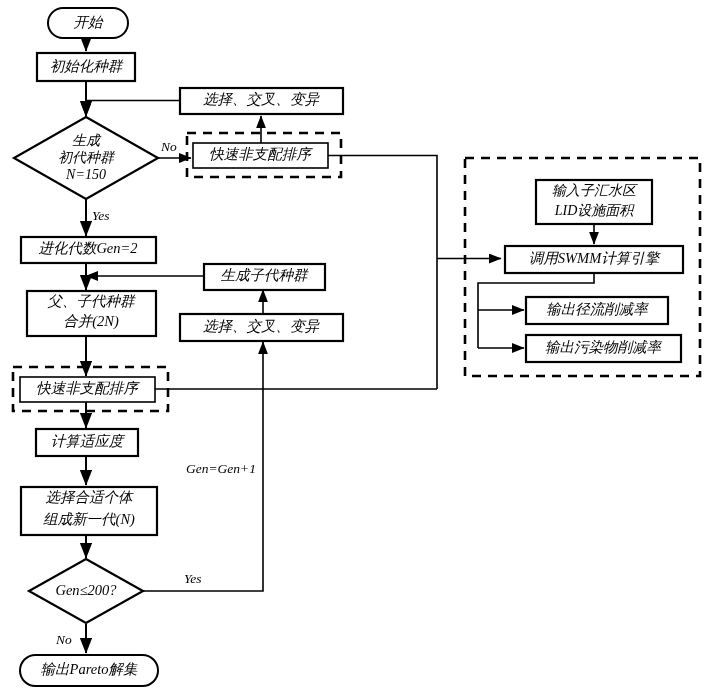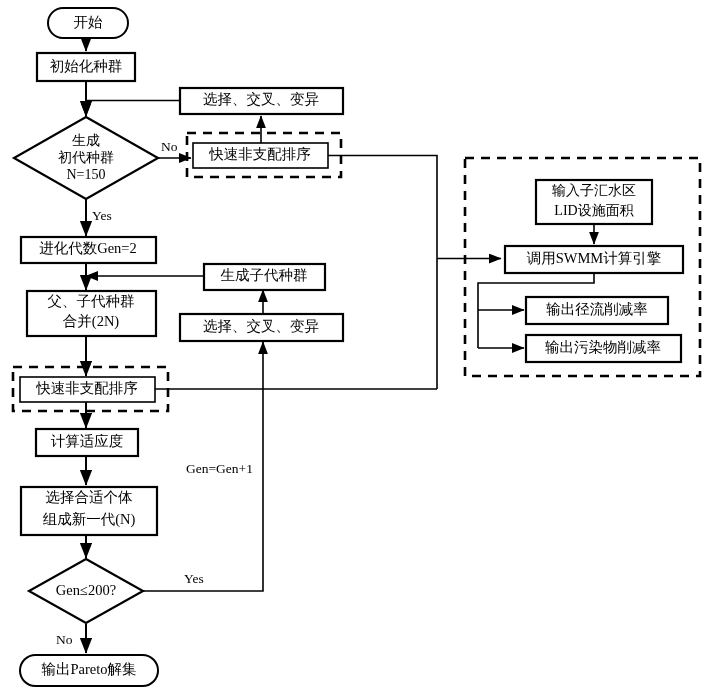--- a/index.html
+++ b/index.html
@@ -7,20 +7,21 @@
     padding: 0;
     background: #ffffff;
   }
   #canvas {
     position: relative;
     width: 711px;
     height: 693px;
     background: #ffffff;
     font-family: "Liberation Serif", "DejaVu Serif", serif;
     overflow: hidden;
+    font-style: italic;
   }
   svg#flow {
     position: absolute;
     top: 0; left: 0;
     width: 711px;
     height: 693px;
   }
   .box { fill: #ffffff; stroke: #000000; stroke-width: 2.2; }
   .box-thin { fill: #ffffff; stroke: #000000; stroke-width: 1.6; }
   .diamond { fill: #ffffff; stroke: #000000; stroke-width: 2.2; }

